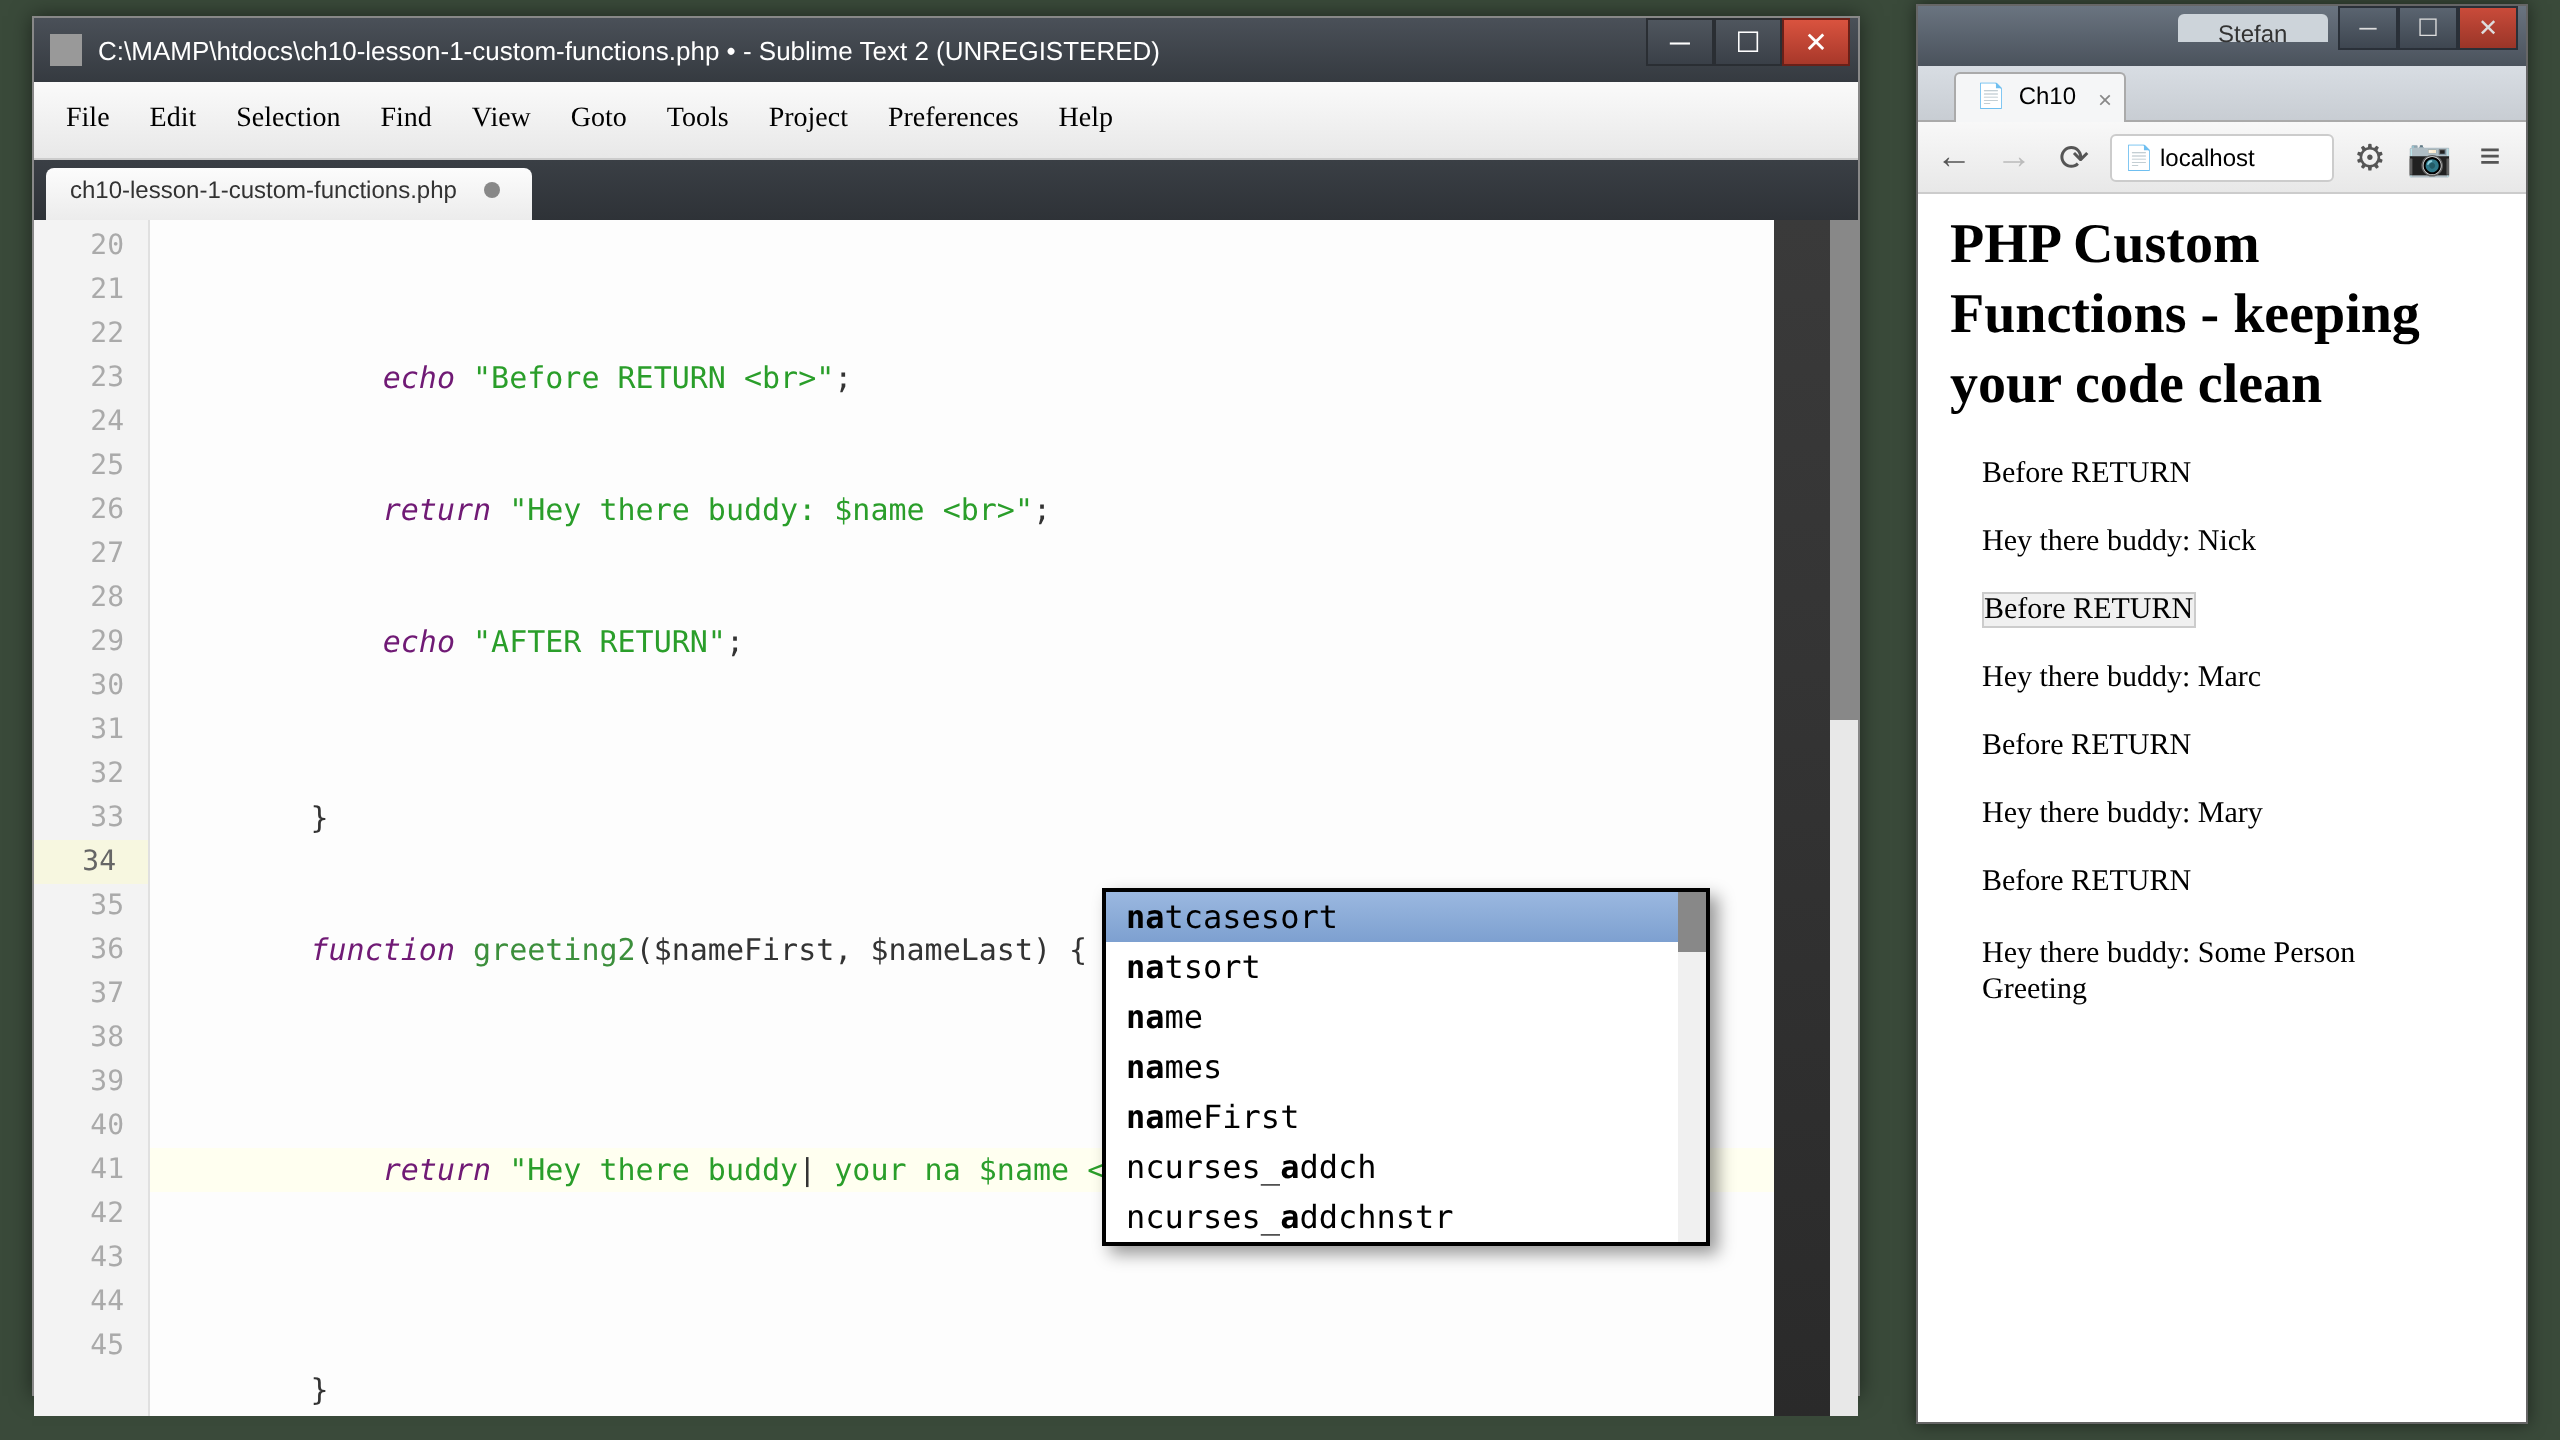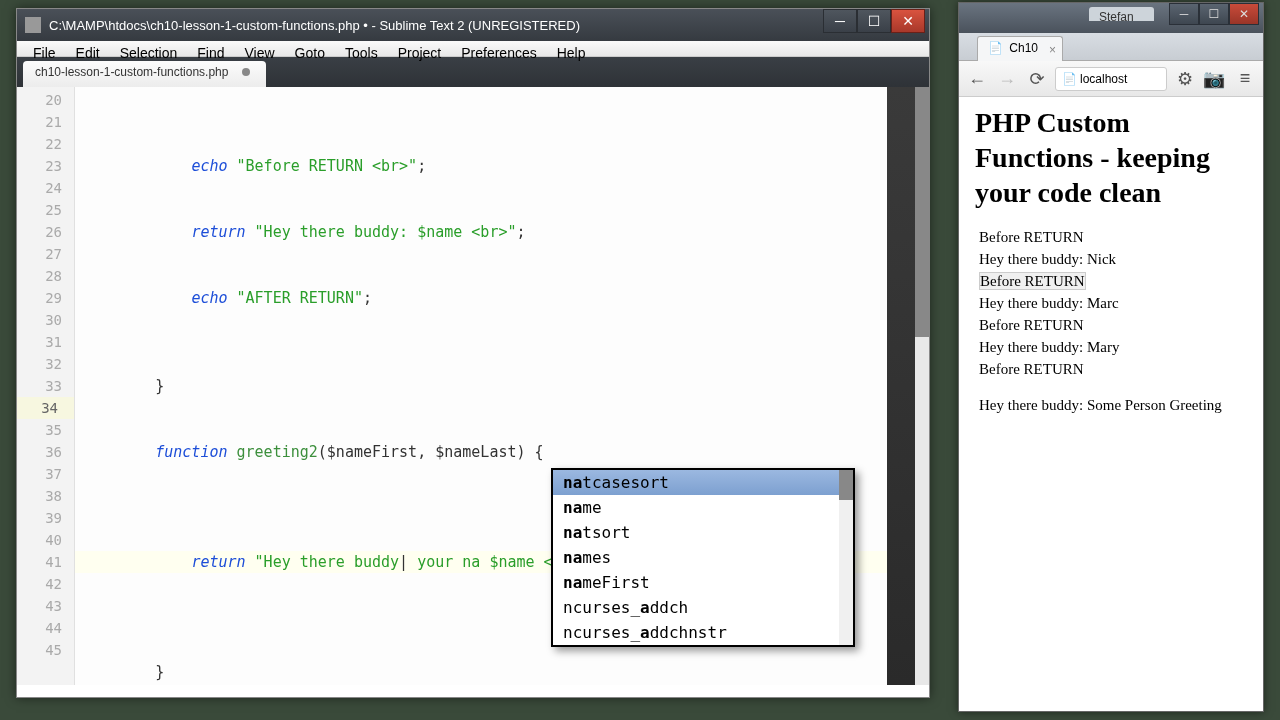--- a/index.html
+++ b/index.html
@@ -8,68 +8,68 @@
 
 .sublime-window { position: absolute; left: 16px; top: 8px; width: 914px; height: 690px; background: #fff; border: 1px solid #888; box-shadow: 0 0 10px rgba(0,0,0,0.5); }
 .sublime-titlebar { height: 32px; background: linear-gradient(#4a5058, #353a40); display: flex; align-items: center; position: relative; }
 .sublime-icon { width: 16px; height: 16px; margin: 0 8px; background: #999; }
 .sublime-title { color: #fff; font-size: 13px; flex: 1; text-align: left; }
 .win-controls { display: flex; height: 24px; position: absolute; right: 4px; top: 0; }
 .win-btn { width: 34px; height: 24px; display: flex; align-items: center; justify-content: center; font-size: 14px; }
 .win-min, .win-max { background: linear-gradient(#4f565e,#3a4048); color: #fff; border: 1px solid #2a2e33; }
 .win-close { background: linear-gradient(#d9533f,#a8382a); color: #fff; border: 1px solid #6a2018; }
 
-.sublime-menubar { height: 16px; background: linear-gradient(#fafafa,#e8e8e8); border-bottom: 1px solid #ccc; display: flex; padding: 0 6px; }
+.sublime-menubar { height: 39px; background: linear-gradient(#fafafa,#e8e8e8); border-bottom: 1px solid #ccc; display: flex; align-items: center; padding: 0 6px; font-family: Liberation Serif, serif; }
 .menu-item { padding: 4px 10px; font-size: 14px; cursor: default; }
 
 .sublime-tabs { height: 30px; background: linear-gradient(#3a3f45,#2e3237); display: flex; align-items: flex-end; padding-left: 6px; }
 .tab { height: 26px; background: linear-gradient(#fcfcfc,#ececec); padding: 4px 16px 0 12px; font-size: 12px; border-radius: 4px 4px 0 0; position: relative; color: #333; }
 .tab-close { display: inline-block; width: 8px; height: 8px; margin-left: 10px; background: #888; border-radius: 50%; }
 
 .editor { display: flex; height: 598px; background: #fdfdfd; position: relative; }
 .gutter { width: 58px; background: #f3f3f3; text-align: right; padding-right: 12px; font-family: monospace; font-size: 14px; color: #aaa; line-height: 22px; padding-top: 2px; border-right: 1px solid #e0e0e0; }
 .gutter .current { background: #f7f7e0; color: #666; margin-right: -12px; padding-right: 16px; }
 .code { flex: 1; font-family: Consolas, monospace; font-size: 15px; line-height: 22px; padding-top: 2px; white-space: pre; color: #333; position: relative; overflow: hidden; }
 .code .line { padding-left: 8px; }
 .code .line.current { background: #fffff0; }
-.kw { color: #1d4ed8; font-style: italic; }
+.kw { color: #701a75; font-style: italic; }
 .fn { color: #3c8f3c; }
 .str { color: #2a9e2a; }
 .scrollbar-editor { position: absolute; right: 0; top: 0; bottom: 0; width: 14px; background: #e8e8e8; }
 .thumb-editor { position: absolute; top: 0; width: 14px; height: 250px; background: #888; }
 .minimap { position: absolute; right: 14px; top: 0; bottom: 0; width: 28px; background: linear-gradient(#3a3a3a, #2a2a2a); }
 
-.autocomplete { position: absolute; left: 551px; top: 444px; width: 304px; background: #fff; border: 2px solid #000; box-shadow: 4px 4px 8px rgba(0,0,0,0.4); z-index: 100; font-family: Consolas, monospace; font-size: 16px; margin-top: 24px; }
+.autocomplete { position: absolute; left: 551px; top: 444px; width: 304px; background: #fff; border: 2px solid #000; box-shadow: 4px 4px 8px rgba(0,0,0,0.4); z-index: 100; font-family: Consolas, monospace; font-size: 16px; }
 .ac-item { padding: 3px 10px; }
 .ac-item.selected { background: linear-gradient(#9bb8e0, #7da0d0); }
 .ac-match { font-weight: bold; }
 .ac-scroll { position: absolute; right: 0; top: 0; bottom: 0; width: 14px; background: #f0f0f0; }
 .ac-thumb { width: 14px; height: 30px; background: #888; }
 
 
 .chrome-window { position: absolute; left: 958px; top: 2px; width: 306px; height: 710px; background: #fff; border: 1px solid #666; box-shadow: 0 0 8px rgba(0,0,0,0.5); }
 .chrome-top { height: 30px; background: linear-gradient(#6a7480,#4a525c); position: relative; }
-.chrome-tab-top { position: absolute; left: 130px; top: 4px; height: 14px; background: #cdd4da; color: #333; font-size: 12px; padding: 3px 20px 3px 10px; border-radius: 3px 3px 0 0; }
+.chrome-tab-top { position: absolute; left: 130px; top: 4px; height: 14px; background: #cdd4da; color: #333; font-size: 12px; padding: 3px 20px 3px 20px; border-radius: 3px 3px 0 0; }
 .chrome-win-controls { position: absolute; right: 4px; top: 0; display: flex; }
 .cwc-btn { width: 30px; height: 22px; display: flex; align-items: center; justify-content: center; font-size: 12px; background: linear-gradient(#5a6470,#3e4650); color: #ddd; border: 1px solid #2a3038; }
 .cwc-close { background: linear-gradient(#c94b3a,#9a3528); }
 
 .chrome-tabstrip { height: 28px; background: linear-gradient(#d8dde3,#c8cdd3); position: relative; border-bottom: 1px solid #aaa; }
 .chrome-tab { position: absolute; left: 18px; top: 3px; height: 25px; background: #f5f6f7; border: 1px solid #aaa; border-bottom: none; border-radius: 3px 3px 0 0; padding: 4px 24px 0 10px; font-size: 12px; }
 .chrome-tab-close { position: absolute; right: 6px; top: 6px; font-size: 12px; color: #888; }
 
 .chrome-toolbar { height: 36px; background: linear-gradient(#f8f8f8,#e8e8e8); border-bottom: 1px solid #ccc; display: flex; align-items: center; padding: 0 6px; gap: 6px; }
 .nav-btn { width: 24px; height: 24px; display: flex; align-items: center; justify-content: center; color: #555; font-size: 18px; }
 .nav-btn.disabled { color: #bbb; }
 .address-bar { flex: 1; height: 24px; border: 1px solid #ccc; border-radius: 3px; background: #fff; padding: 2px 6px; font-size: 12px; display: flex; align-items: center; overflow: hidden; }
 .doc-icon { width: 14px; height: 14px; margin-right: 4px; display: inline-block; }
 
 .chrome-content { padding: 8px 16px; font-family: "Times New Roman", serif; }
 .chrome-content h1 { font-size: 28px; font-weight: bold; line-height: 1.25; margin-bottom: 18px; }
-.chrome-content p { font-size: 15px; line-height: 1.2; margin: 4px; }
+.chrome-content p { font-size: 15px; line-height: 1.2; margin: 16px; }
 .chrome-content .block2 { margin-top: 18px; }
 .chrome-content .highlight { border: 1px solid #ccc; background: #f0f0f0; display: inline; }
 </style>
 </head>
 <body>
 
 <div class="sublime-window">
   <div class="sublime-titlebar">
     <div class="sublime-icon"></div>
     <div class="sublime-title">C:\MAMP\htdocs\ch10-lesson-1-custom-functions.php • - Sublime Text 2 (UNREGISTERED)</div>
@@ -159,22 +159,22 @@
       </div>
     </div>
   </div>
 </div>
 
 <div class="autocomplete" id="autocomplete">
   <div class="ac-scroll">
     <div class="ac-thumb"></div>
   </div>
 <div class="ac-item selected"><span class="ac-match">na</span>tcasesort</div>
+    <div class="ac-item"><span class="ac-match">na</span>tsort</div>
     <div class="ac-item"><span class="ac-match">na</span>me</div>
-    <div class="ac-item"><span class="ac-match">na</span>tsort</div>
     <div class="ac-item"><span class="ac-match">na</span>mes</div>
     <div class="ac-item"><span class="ac-match">na</span>meFirst</div>
     <div class="ac-item">ncurses_<span class="ac-match">a</span>ddch</div>
     <div class="ac-item">ncurses_<span class="ac-match">a</span>ddchnstr</div>
   </div>
 
 <div class="chrome-window">
   <div class="chrome-top">
     <div class="chrome-tab-top">Stefan</div>
     <div class="chrome-win-controls">

